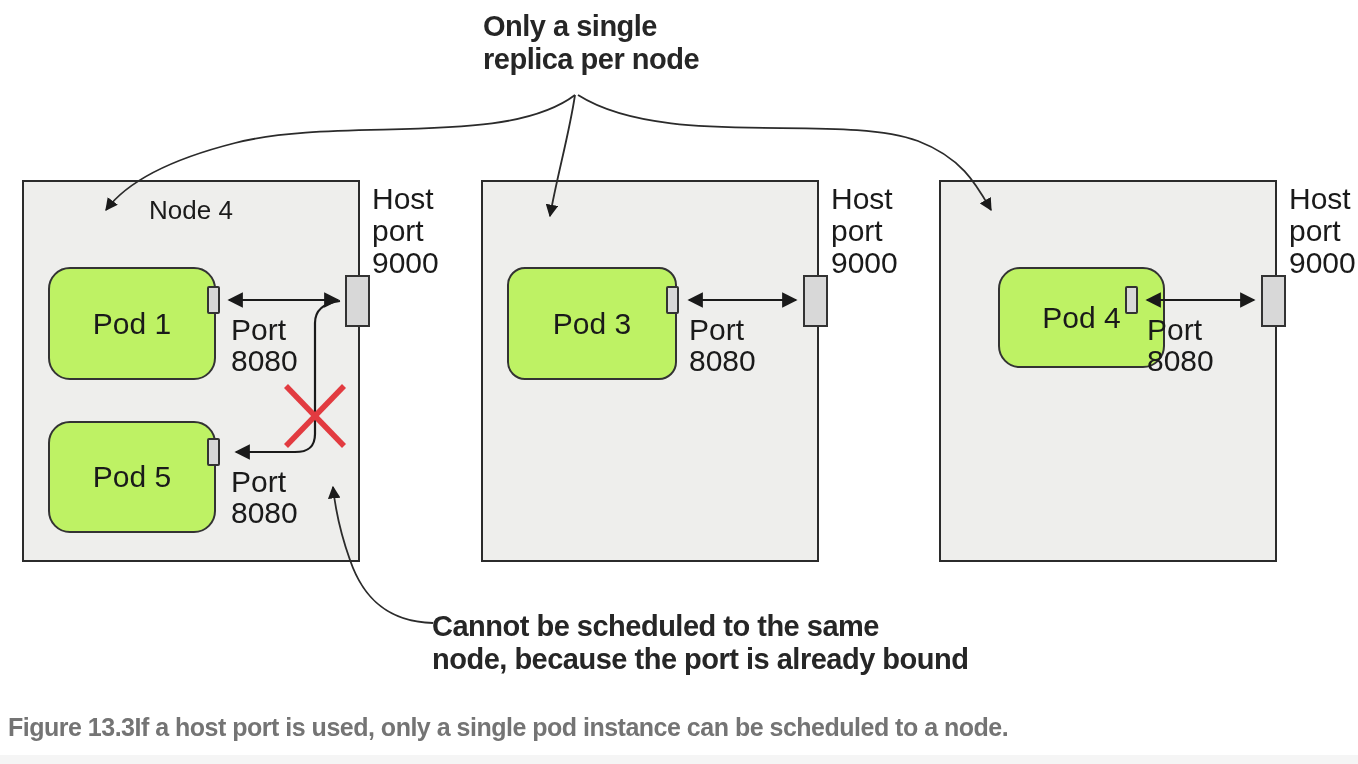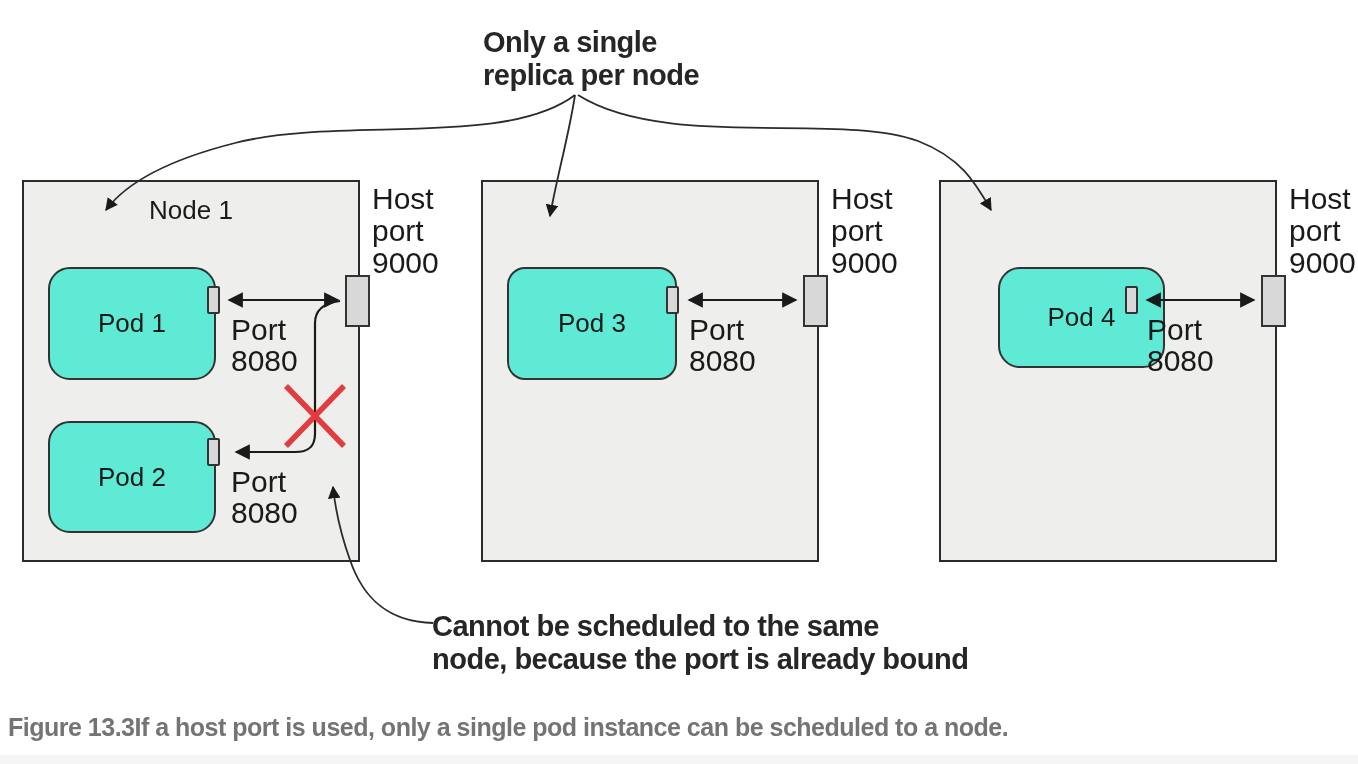--- a/index.html
+++ b/index.html
@@ -29,28 +29,28 @@
     width: 338px;
     text-align: center;
     font-size: 26px;
     line-height: 28px;
     color: #1a1a1a;
   }
 
   
   .pod-box {
     position: absolute;
-    background: #5eead4;
+    background: #bef264;
     border: 2.5px solid #333333;
     border-radius: 22px;
     box-sizing: border-box;
     display: flex;
     align-items: center;
     justify-content: center;
-    font-size: 26px;
+    font-size: 30px;
   }
 
   
   .pod-port {
     position: absolute;
     width: 13px;
     height: 28px;
     background: #d8d8d8;
     border: 2px solid #333333;
     box-sizing: border-box;
@@ -134,30 +134,30 @@
     <path d="M 340 301 C 324 303 315 310 315 323 L 315 434 C 315 448 307 452 295 452 L 236 452" fill="none" stroke="#1a1a1a" stroke-width="2.2" marker-end="url(#arw)"></path>
 
     <g stroke="#e23b40" stroke-width="5.5">
       <line x1="286" y1="386" x2="344" y2="446"></line>
       <line x1="344" y1="386" x2="286" y2="446"></line>
     </g>
 
     <path d="M 433 623 C 385 622 362 595 350 560 C 340 532 335 506 333 487" fill="none" stroke="#2b2b2b" stroke-width="1.8" marker-end="url(#arw)"></path>
   </svg>
 
-  <div class="annotation" style="left:483px; top:26px;">Only a single
+  <div class="annotation" style="left:483px; top:10px;">Only a single
 replica per node</div>
 
   <div class="node-box" style="left:22px;"></div>
-  <div class="node-title" style="left:22px;">Node 1</div>
+  <div class="node-title" style="left:22px;">Node 4</div>
   <div class="pod-box" style="left:48px; top:267px; width:168px; height:113px;">
     <span>Pod 1</span>
   </div>
   <div class="pod-box" style="left:48px; top:421px; width:168px; height:112px;">
-    <span>Pod 2</span>
+    <span>Pod 5</span>
   </div>
   <div class="pod-port" style="left:207px; top:286px;"></div>
   <div class="pod-port" style="left:207px; top:438px;"></div>
   <div class="host-port" style="left:345px; top:275px;"></div>
   <div class="small-label" style="left:372px; top:183px;">Host
 port
 9000</div>
   <div class="small-label" style="left:231px; top:314px; line-height:31px;">Port
 8080</div>
   <div class="small-label" style="left:231px; top:466px; line-height:31px;">Port

